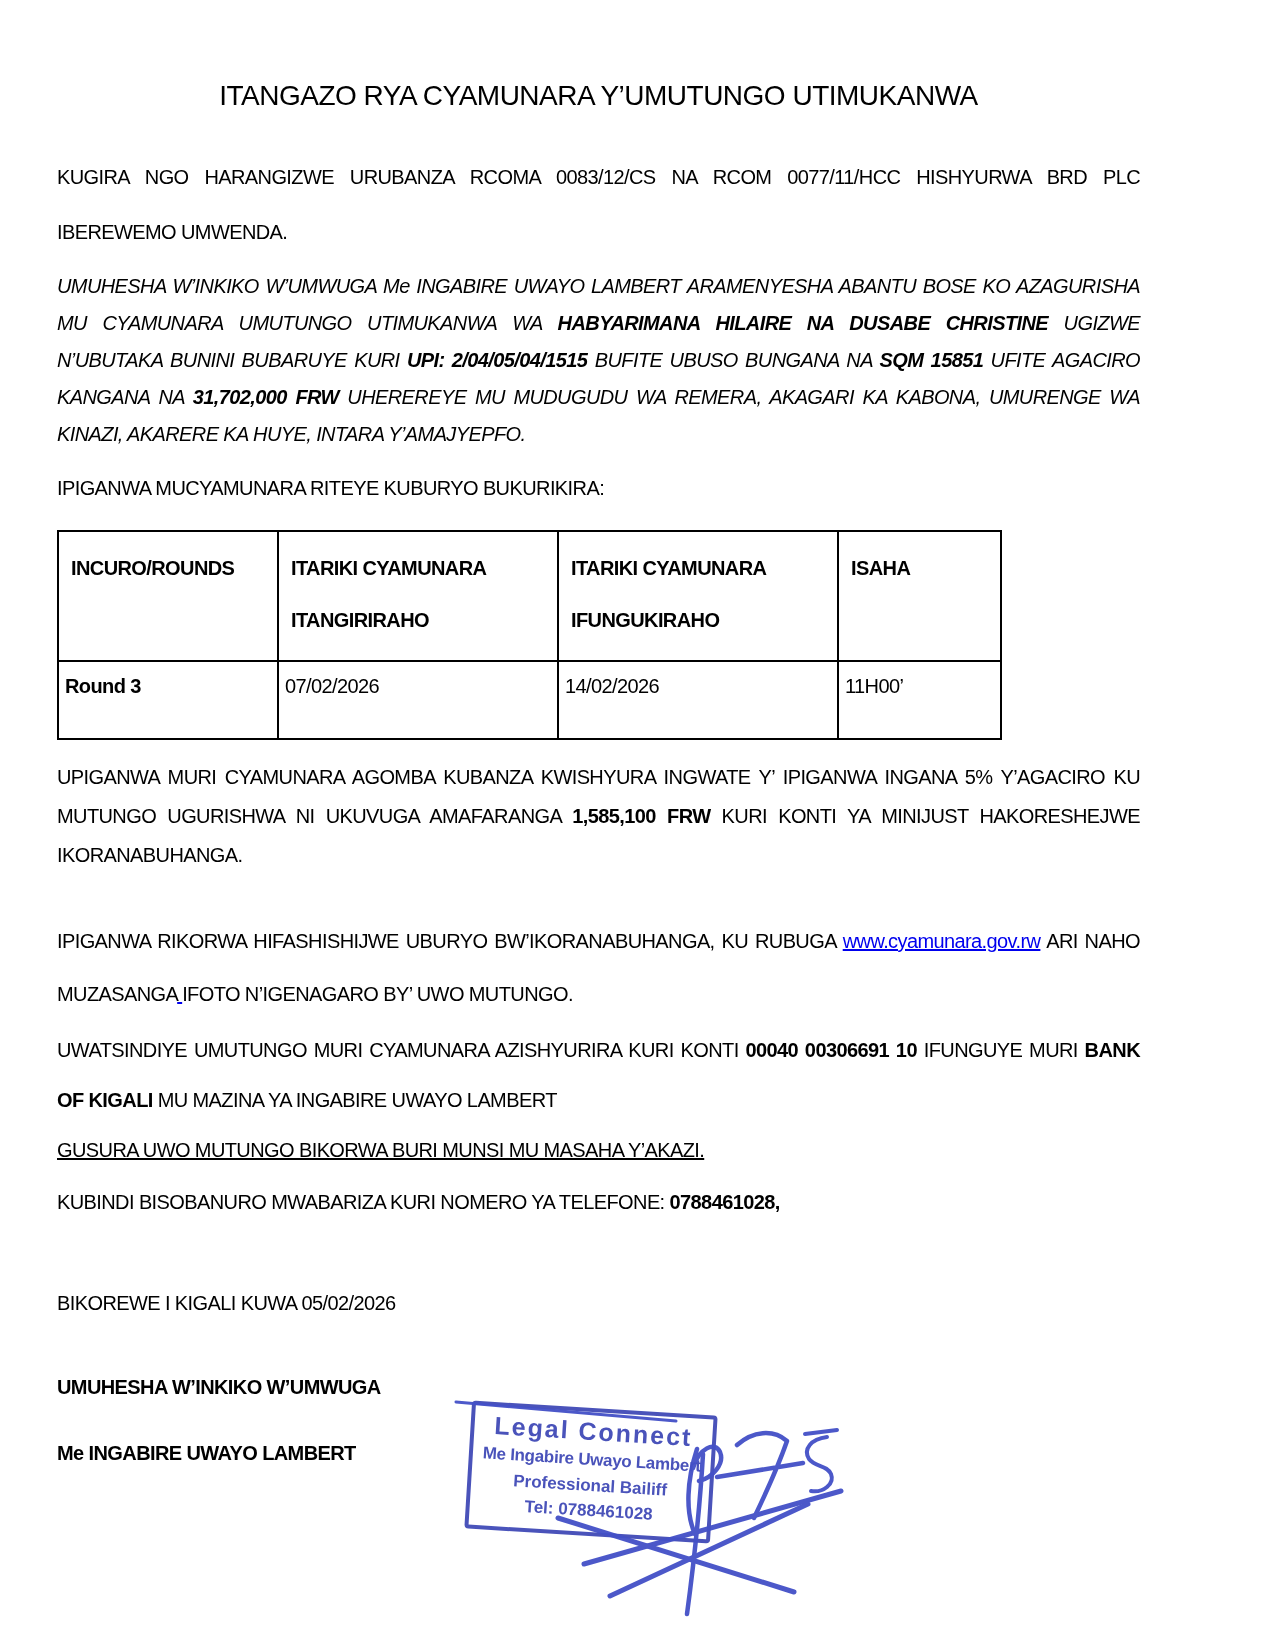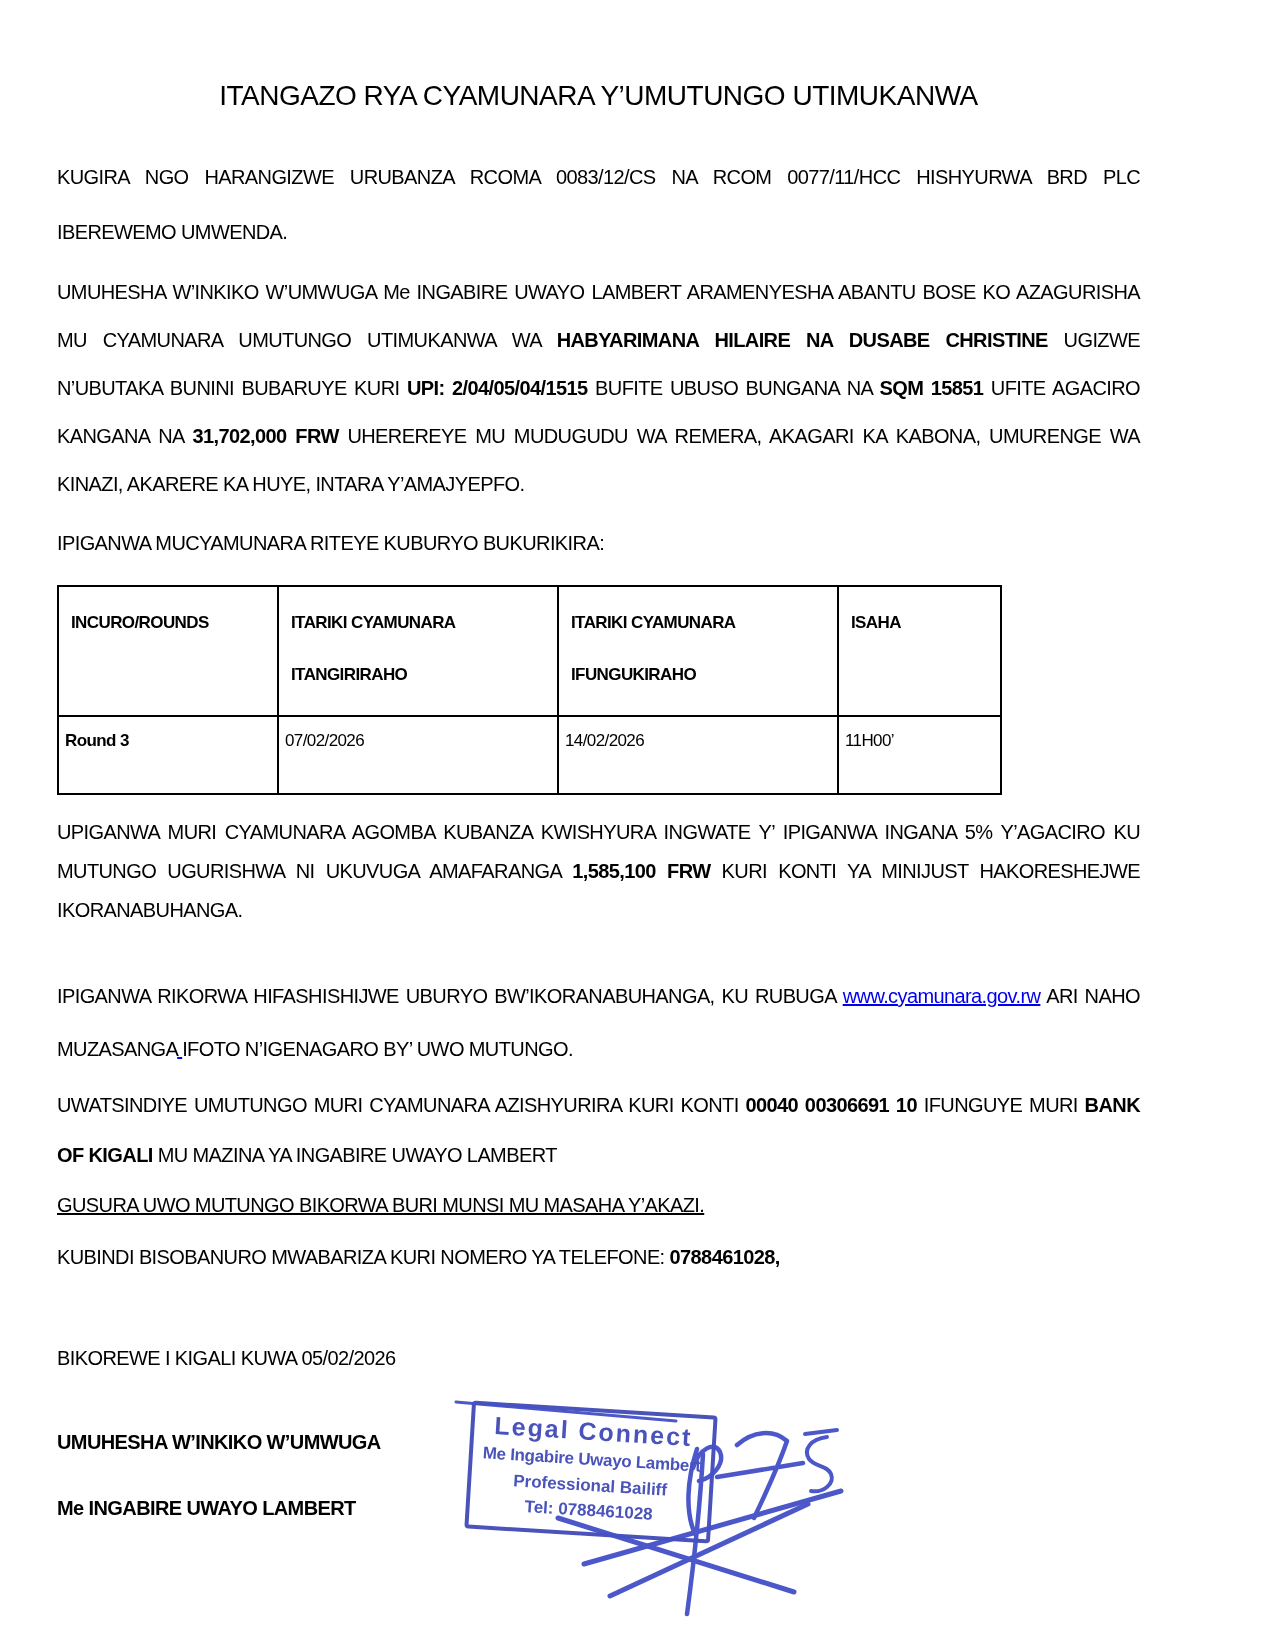--- a/index.html
+++ b/index.html
@@ -23,21 +23,21 @@
     letter-spacing:-0.5px;
   }
   .p {
     margin:0;
     font-size:20px;
     letter-spacing:-0.6px;
     font-stretch:condensed;
     text-align:justify;
   }
   .p1      { margin-top:36px; line-height:55px; }
-  .p2      { margin-top:8px;  line-height:48px; }
+  .p2      { margin-top:8px;  line-height:37px;font-style:italic; }
   .p-intro { margin-top:8px;  line-height:55px; }
   .p4      { margin-top:18px; line-height:39px; }
   .p5      { margin-top:40px; line-height:53px; }
   .p6      { margin-top:4px;  line-height:50px; }
   .p7      { margin-top:0px;  line-height:50px;text-decoration:underline; }
   .p8      { margin-top:2px;  line-height:50px; }
   .p9      { margin-top:56px; line-height:40px; text-align:left; }
   .p10     { margin-top:44px; line-height:40px; font-weight:bold; text-align:left; }
   .p11     { margin-top:26px; line-height:40px; font-weight:bold; text-align:left; }
 
@@ -48,21 +48,21 @@
   table.rounds {
     margin-top:14px;
     border-collapse:collapse;
     table-layout:fixed;
     width:943px;
   }
   table.rounds th, table.rounds td {
     border:2px solid #000;
     text-align:left;
     vertical-align:top;
-    font-size:17px;
+    font-size:20px;
     letter-spacing:-0.6px;
   }
   table.rounds th {
     font-weight:bold;
     padding:10px 10px 14px 12px;
     line-height:52px;
   }
   table.rounds td {
     padding:6px 6px 34px 6px;
     line-height:36px;

